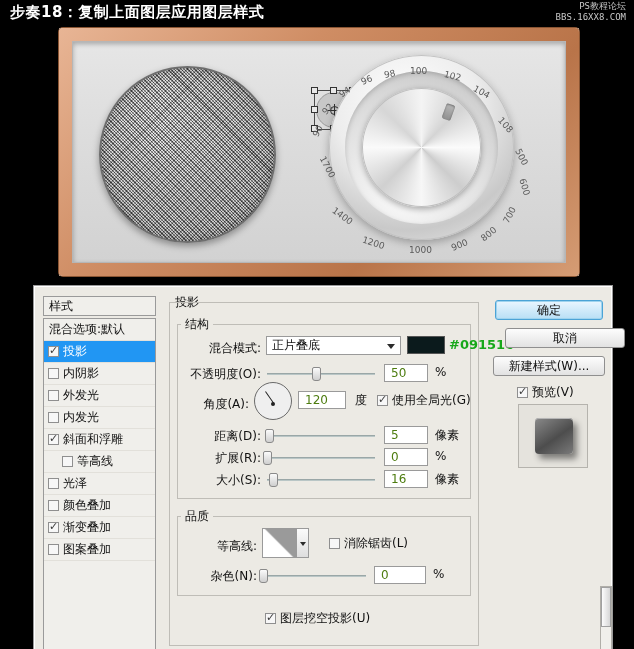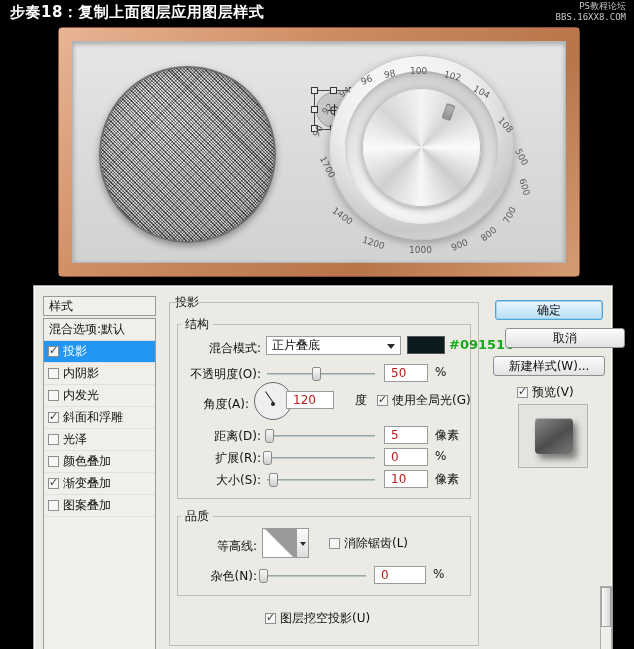--- a/index.html
+++ b/index.html
@@ -177,21 +177,21 @@
     width:0;height:0;border-left:4px solid transparent;border-right:4px solid transparent;
     border-top:5px solid #2b2b2b;
   }
   .swatch { position:absolute; border:1px solid #555; }
   .hex {
     position:absolute; font-size:13px; color:#17a81a; font-weight:bold;
     font-family:"DejaVu Sans",sans-serif;
   }
   .num {
     position:absolute; background:#fff; border:1px solid #9a9a9a; height:18px;
-    font-size:12px; color:#b91c1c; display:flex; align-items:center; padding-left:6px;
+    font-size:12px; color:#4d7c0f; display:flex; align-items:center; padding-left:6px;
     font-family:"DejaVu Sans",sans-serif;
   }
   .track {
     position:absolute; height:2px; background:#b9c6c6; border-top:1px solid #9aa7a7;
   }
   .thumb {
     position:absolute; width:9px; height:14px;
     background:linear-gradient(180deg,#fbfbfb,#cfcfcf);
     border:1px solid #8a8a8a; border-radius:2px 2px 3px 3px;
   }
@@ -334,25 +334,33 @@
       <div class="style-row sel">
         <span class="cb on"></span>
         <span>投影</span>
       </div>
       <div class="style-row">
         <span class="cb"></span>
         <span>内阴影</span>
       </div>
       <div class="style-row">
         <span class="cb"></span>
+        <span>外发光</span>
+      </div>
+      <div class="style-row">
+        <span class="cb"></span>
         <span>内发光</span>
       </div>
       <div class="style-row">
         <span class="cb on"></span>
         <span>斜面和浮雕</span>
+      </div>
+      <div class="style-row indent">
+        <span class="cb"></span>
+        <span>等高线</span>
       </div>
       <div class="style-row">
         <span class="cb"></span>
         <span>光泽</span>
       </div>
       <div class="style-row">
         <span class="cb"></span>
         <span>颜色叠加</span>
       </div>
       <div class="style-row">
@@ -385,21 +393,21 @@
       <div class="track" style="left:98px;top:79px;width:108px"></div>
       <div class="thumb" style="left:143px;top:73px"></div>
       <div class="num" style="left:215px;top:70px;width:44px">50</div>
       <div class="unit" style="left:266px;top:71px">%</div>
 
       <div class="lbl" style="left:18px;top:102px;width:62px">角度(A):</div>
       <div class="dial" style="left:85px;top:88px">
         <div class="needle"></div>
         <div class="dot"></div>
       </div>
-      <div class="num" style="left:117px;top:97px;width:48px">120</div>
+      <div class="num" style="left:129px;top:97px;width:48px">120</div>
       <div class="unit" style="left:186px;top:98px">度</div>
       <div class="chk" style="left:208px;top:98px">
         <span class="cb on"></span>
         <span>使用全局光(G)</span>
       </div>
 
       <div class="lbl" style="left:22px;top:134px;width:70px">距离(D):</div>
       <div class="track" style="left:98px;top:141px;width:108px"></div>
       <div class="thumb" style="left:96px;top:135px"></div>
       <div class="num" style="left:215px;top:132px;width:44px">5</div>
@@ -407,21 +415,21 @@
 
       <div class="lbl" style="left:22px;top:156px;width:70px">扩展(R):</div>
       <div class="track" style="left:98px;top:163px;width:108px"></div>
       <div class="thumb" style="left:94px;top:157px"></div>
       <div class="num" style="left:215px;top:154px;width:44px">0</div>
       <div class="unit" style="left:266px;top:155px">%</div>
 
       <div class="lbl" style="left:22px;top:178px;width:70px">大小(S):</div>
       <div class="track" style="left:98px;top:185px;width:108px"></div>
       <div class="thumb" style="left:100px;top:179px"></div>
-      <div class="num" style="left:215px;top:176px;width:44px">10</div>
+      <div class="num" style="left:215px;top:176px;width:44px">16</div>
       <div class="unit" style="left:266px;top:177px">像素</div>
 
       <div class="grp-title" style="left:12px;top:214px;z-index:3">品质</div>
       <div class="grp-box" style="left:8px;top:222px;width:294px;height:80px"></div>
 
       <div class="lbl" style="left:18px;top:244px;width:70px">等高线:</div>
       <div class="contour" style="left:93px;top:234px"></div>
       <div class="contour-btn" style="left:127px;top:234px"></div>
       <div class="chk" style="left:160px;top:241px">
         <span class="cb"></span>

